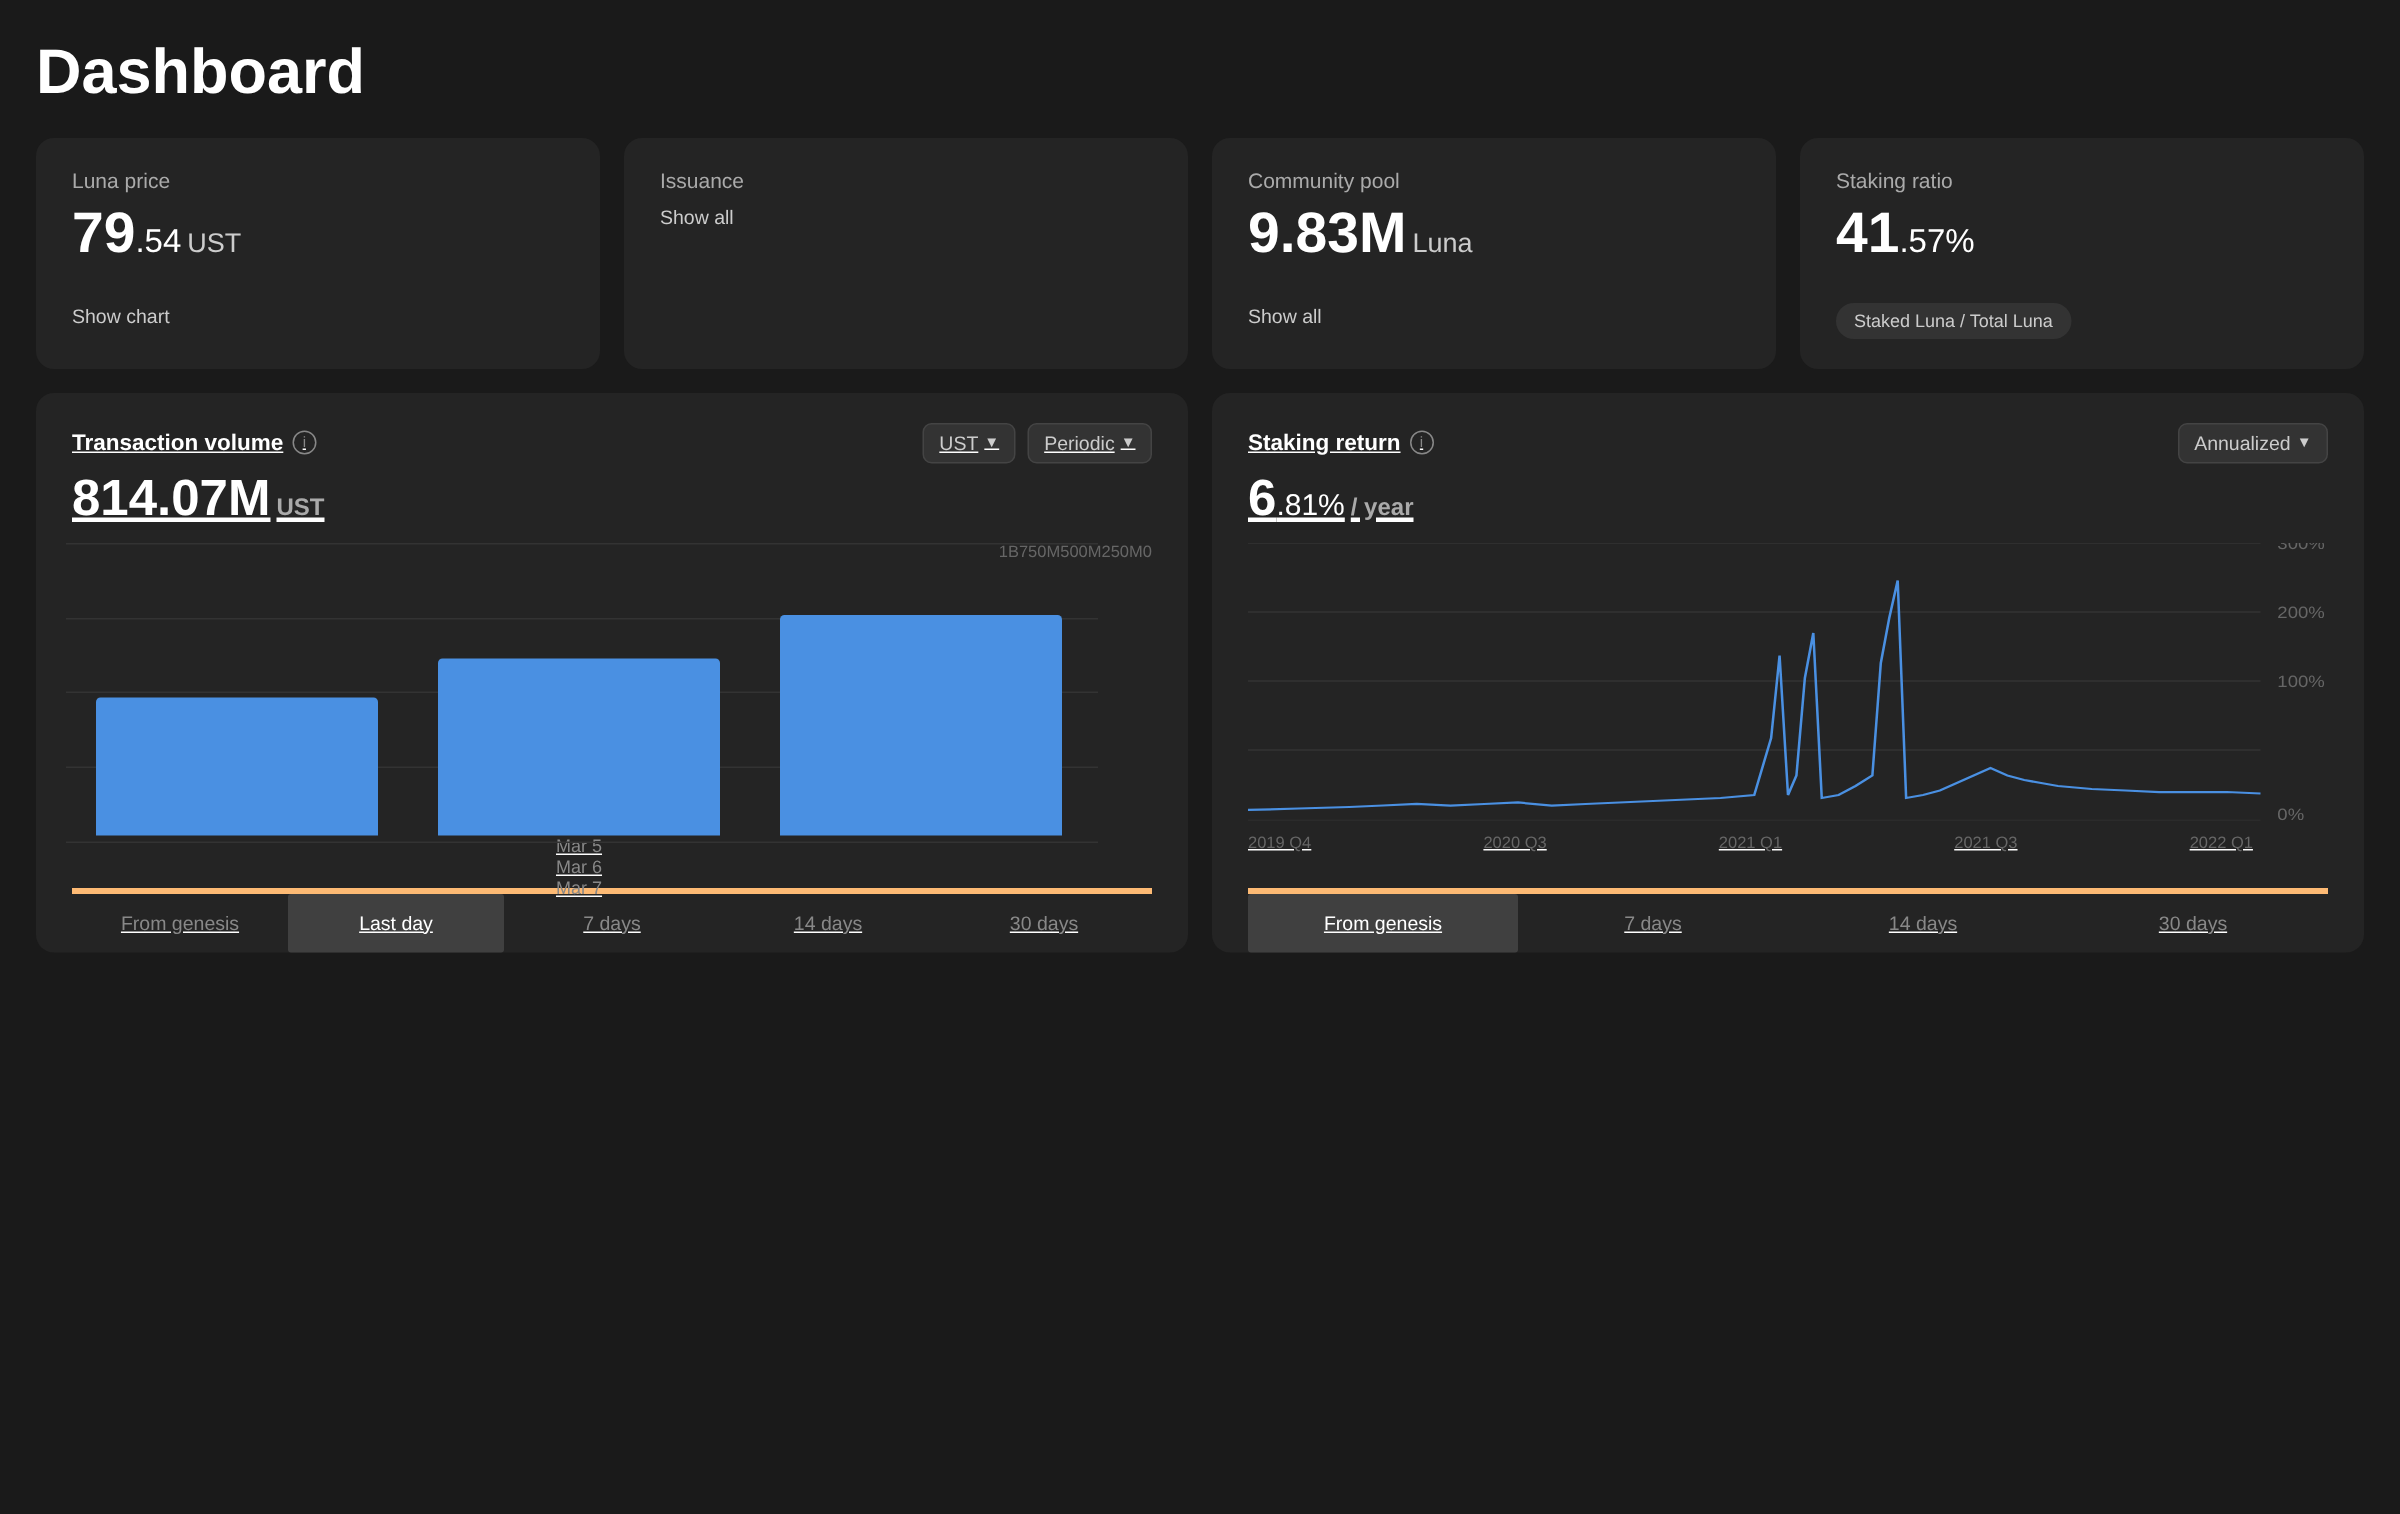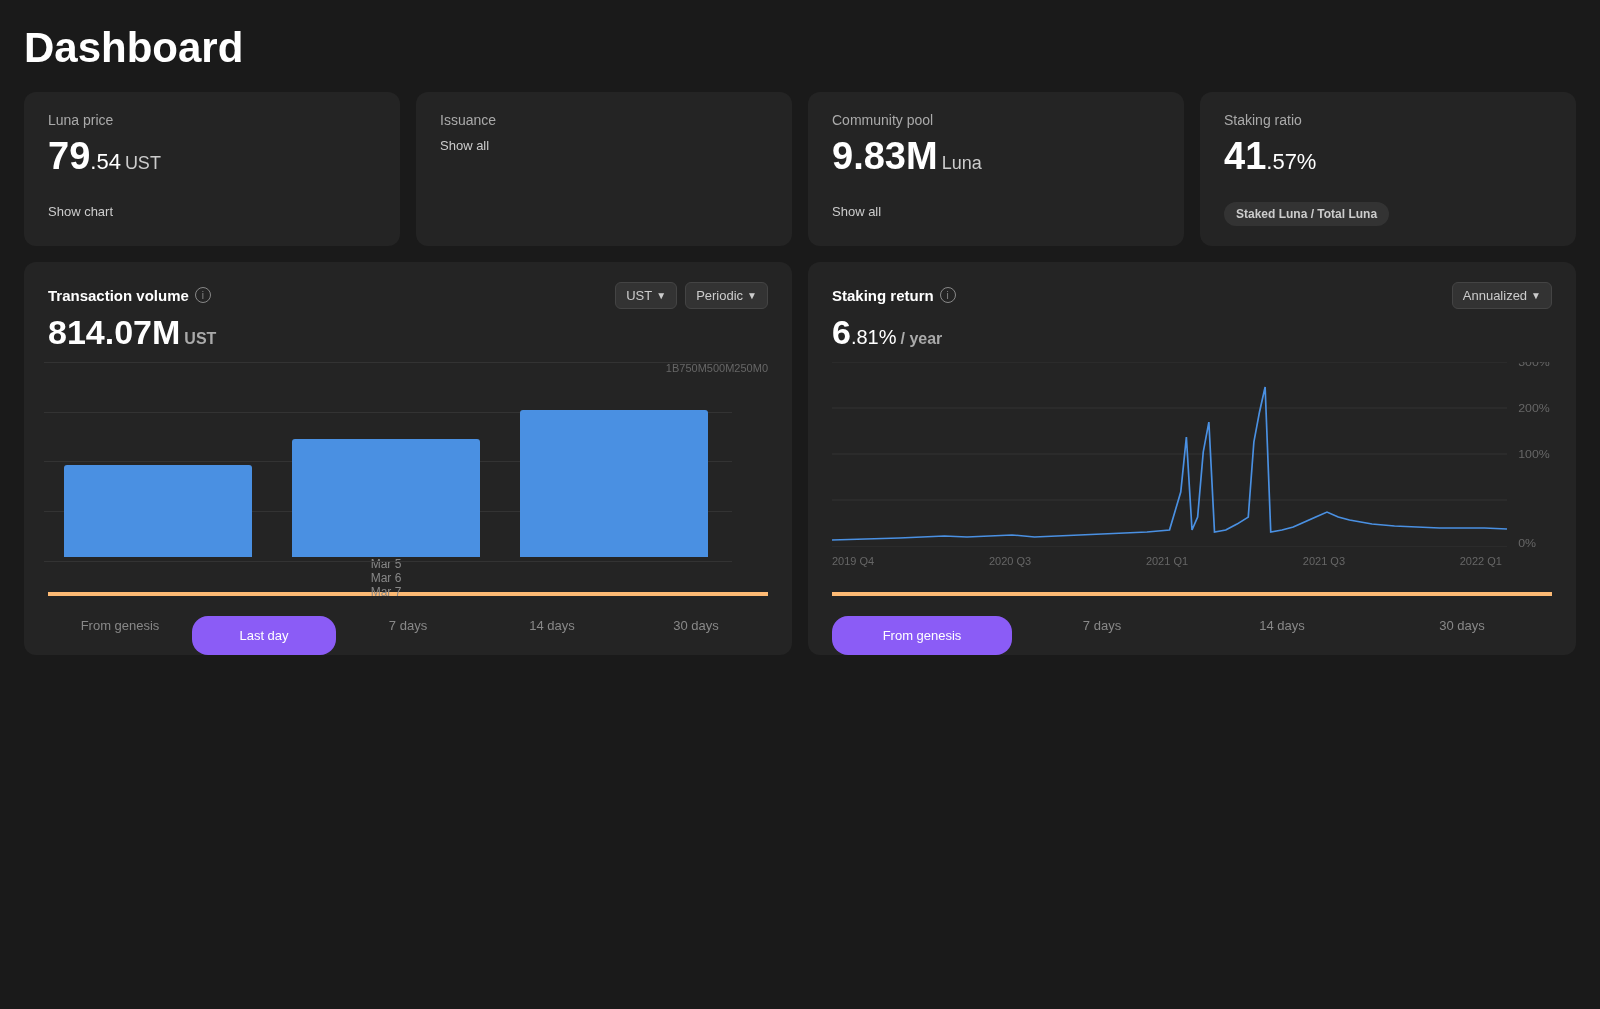--- a/index.html
+++ b/index.html
@@ -55,26 +55,26 @@
       text-decoration: none;
       text-align: right;
     }
     .staking-badge {
       display: inline-block;
       background: #333;
       border-radius: 20px;
       padding: 5px 12px;
       font-size: 12px;
       color: #ccc;
-      font-weight: bold;
     }
     .bottom-charts {
       display: grid;
       grid-template-columns: 1fr 1fr;
       gap: 16px;
+      text-decoration: underline;
     }
     .chart-card {
       background: #242424;
       border-radius: 12px;
       padding: 20px 24px 0 24px;
     }
     .chart-header {
       display: flex;
       align-items: center;
       justify-content: space-between;
@@ -186,23 +186,22 @@
       text-align: center;
       font-size: 13px;
       color: #888;
       cursor: pointer;
       background: transparent;
       border: none;
       border-radius: 0;
     }
     .time-tab.active {
       color: #fff;
-      background: #8b5cf6;
-      border-radius: 16px;
-      margin-top: 20px;
+      background: #404040;
+      border-radius: 2px;
     }
     
     .line-chart-area {
       position: relative;
       height: 220px;
     }
     .line-chart-svg {
       width: 100%;
       height: 185px;
     }

